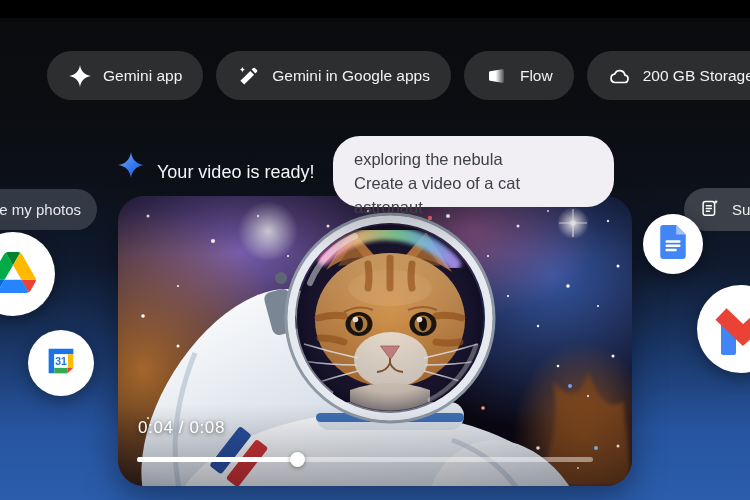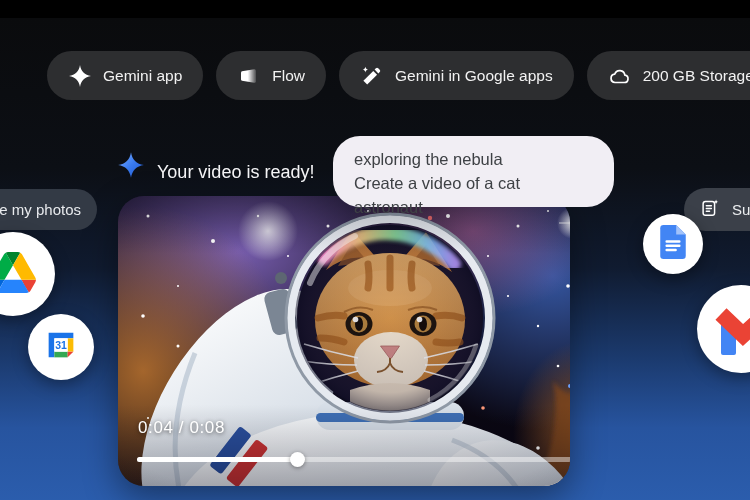--- a/index.html
+++ b/index.html
@@ -12,21 +12,21 @@
     gap:11px;padding:0 21px;color:#f2f2f2;font-size:15.5px;white-space:nowrap;cursor:pointer;}
   .pill svg{display:block;}
   
   .status-icon{position:absolute;left:117px;top:133px;width:28px;height:28px;z-index:6;}
   .status-text{position:absolute;left:157px;top:144px;font-size:18px;color:#f4f4f6;z-index:6;}
   
   .bubble{position:absolute;left:333px;top:118px;width:281px;height:71px;background:#f1eef4;
     border-radius:27px;padding:11px 21px;box-sizing:border-box;color:#3e4145;font-size:16.5px;
     line-height:24px;z-index:7;}
   
-  .video{position:absolute;left:118px;top:178px;width:452px;height:290px;border-radius:26px;
+  .video{position:absolute;left:118px;top:178px;width:514px;height:290px;border-radius:26px;
     overflow:hidden;z-index:4;box-shadow:0 12px 34px rgba(0,0,0,.4);cursor:pointer;}
   .video > svg{display:block;}
   .video .shade{position:absolute;inset:0;pointer-events:none;
     background:radial-gradient(125% 125% at 50% 40%, transparent 55%, rgba(4,4,14,.45) 100%),
                linear-gradient(180deg, rgba(0,0,10,.25) 0%, transparent 20%, transparent 72%, rgba(0,0,14,.32) 100%);}
   .time{position:absolute;left:20px;top:222px;font-size:17px;color:#fff;letter-spacing:.6px;
     text-shadow:0 1px 4px rgba(0,0,0,.65);z-index:5;}
   .track{position:absolute;left:19px;width:456px;top:261px;height:4.5px;border-radius:3px;
     background:rgba(255,255,255,.45);z-index:5;cursor:pointer;}
   .fill{height:100%;width:35%;background:#fff;border-radius:3px;}
@@ -36,61 +36,61 @@
   .chip-left{position:absolute;left:-70px;top:171px;width:167px;height:41px;border-radius:21px;
     background:#333a45;display:flex;align-items:center;justify-content:flex-end;
     padding-right:16px;box-sizing:border-box;color:#e8eaed;font-size:15px;z-index:5;cursor:pointer;}
   .chip-right{position:absolute;left:684px;top:170px;width:160px;height:43px;border-radius:22px;
     background:#3b4049;display:flex;align-items:center;gap:11px;padding:0 15px;box-sizing:border-box;
     color:#eceef0;font-size:15px;z-index:5;cursor:pointer;white-space:nowrap;}
   
   .app-circle{position:absolute;background:#fff;border-radius:50%;display:flex;align-items:center;
     justify-content:center;z-index:5;box-shadow:0 5px 16px rgba(0,0,0,.35);cursor:pointer;}
   .c-drive{left:-29px;top:214px;width:84px;height:84px;}
-  .c-cal{left:28px;top:296px;width:66px;height:66px;}
+  .c-cal{left:28px;top:312px;width:66px;height:66px;}
   .c-docs{left:643px;top:196px;width:60px;height:60px;}
   .c-gmail{left:697px;top:267px;width:88px;height:88px;}
 </style>
 </head>
 <body>
 
 <div class="stage">
 
   <div class="pills">
     <div class="pill">
       <span>
         <svg width="24" height="24" viewBox="0 0 24 24">
             <path d="M12 1c.9 6.2 4.8 10.1 11 11-6.2.9-10.1 4.8-11 11-.9-6.2-4.8-10.1-11-11 6.2-.9 10.1-4.8 11-11z" fill="#fff"></path>
           </svg>
       </span>
       <span>Gemini app</span>
+    </div>
+    <div class="pill">
+      <span>
+        <svg width="24" height="24" viewBox="0 0 24 24">
+            <path d="M7.2 20.6l-3.8-3.8 9.9-9.9 3.8 3.8z" fill="#fff"></path>
+            <path d="M14.6 5.6l3.8 3.8 1.3-1.3a1.6 1.6 0 0 0 0-2.3l-1.5-1.5a1.6 1.6 0 0 0-2.3 0z" fill="#fff"></path>
+            <path d="M5.4 2.8c.3 1.6 1.2 2.5 2.8 2.8-1.6.3-2.5 1.2-2.8 2.8-.3-1.6-1.2-2.5-2.8-2.8 1.6-.3 2.5-1.2 2.8-2.8z" fill="#fff"></path>
+          </svg>
+      </span>
+      <span>Gemini in Google apps</span>
     </div>
     <div class="pill">
       <span>
         <svg width="24" height="24" viewBox="0 0 24 24">
             <defs>
               <linearGradient id="flowg" x1="0" y1="0" x2="1" y2="0">
                 <stop offset="0.45" stop-color="#fff"></stop>
                 <stop offset="1" stop-color="#fff" stop-opacity="0.15"></stop>
               </linearGradient>
             </defs>
             <path d="M5 7.2 L17.2 5.2 Q19 5 19 6.8 L19 17.2 Q19 19 17.2 18.8 L5 16.8 Q4 16.6 4 15.6 L4 8.4 Q4 7.4 5 7.2 z" fill="url(#flowg)"></path>
           </svg>
       </span>
       <span>Flow</span>
-    </div>
-    <div class="pill">
-      <span>
-        <svg width="24" height="24" viewBox="0 0 24 24">
-            <path d="M7.2 20.6l-3.8-3.8 9.9-9.9 3.8 3.8z" fill="#fff"></path>
-            <path d="M14.6 5.6l3.8 3.8 1.3-1.3a1.6 1.6 0 0 0 0-2.3l-1.5-1.5a1.6 1.6 0 0 0-2.3 0z" fill="#fff"></path>
-            <path d="M5.4 2.8c.3 1.6 1.2 2.5 2.8 2.8-1.6.3-2.5 1.2-2.8 2.8-.3-1.6-1.2-2.5-2.8-2.8 1.6-.3 2.5-1.2 2.8-2.8z" fill="#fff"></path>
-          </svg>
-      </span>
-      <span>Gemini in Google apps</span>
     </div>
     <div class="pill">
       <span>
         <svg width="24" height="24" viewBox="0 0 24 24" fill="none">
             <path d="M7 18.5h9.3a3.7 3.7 0 0 0 .55-7.36 5.2 5.2 0 0 0-10.06-1.1A4.25 4.25 0 0 0 7 18.5z" stroke="#fff" stroke-width="1.7" stroke-linejoin="round"></path>
           </svg>
       </span>
       <span>200 GB Storage</span>
     </div>
   </div>

